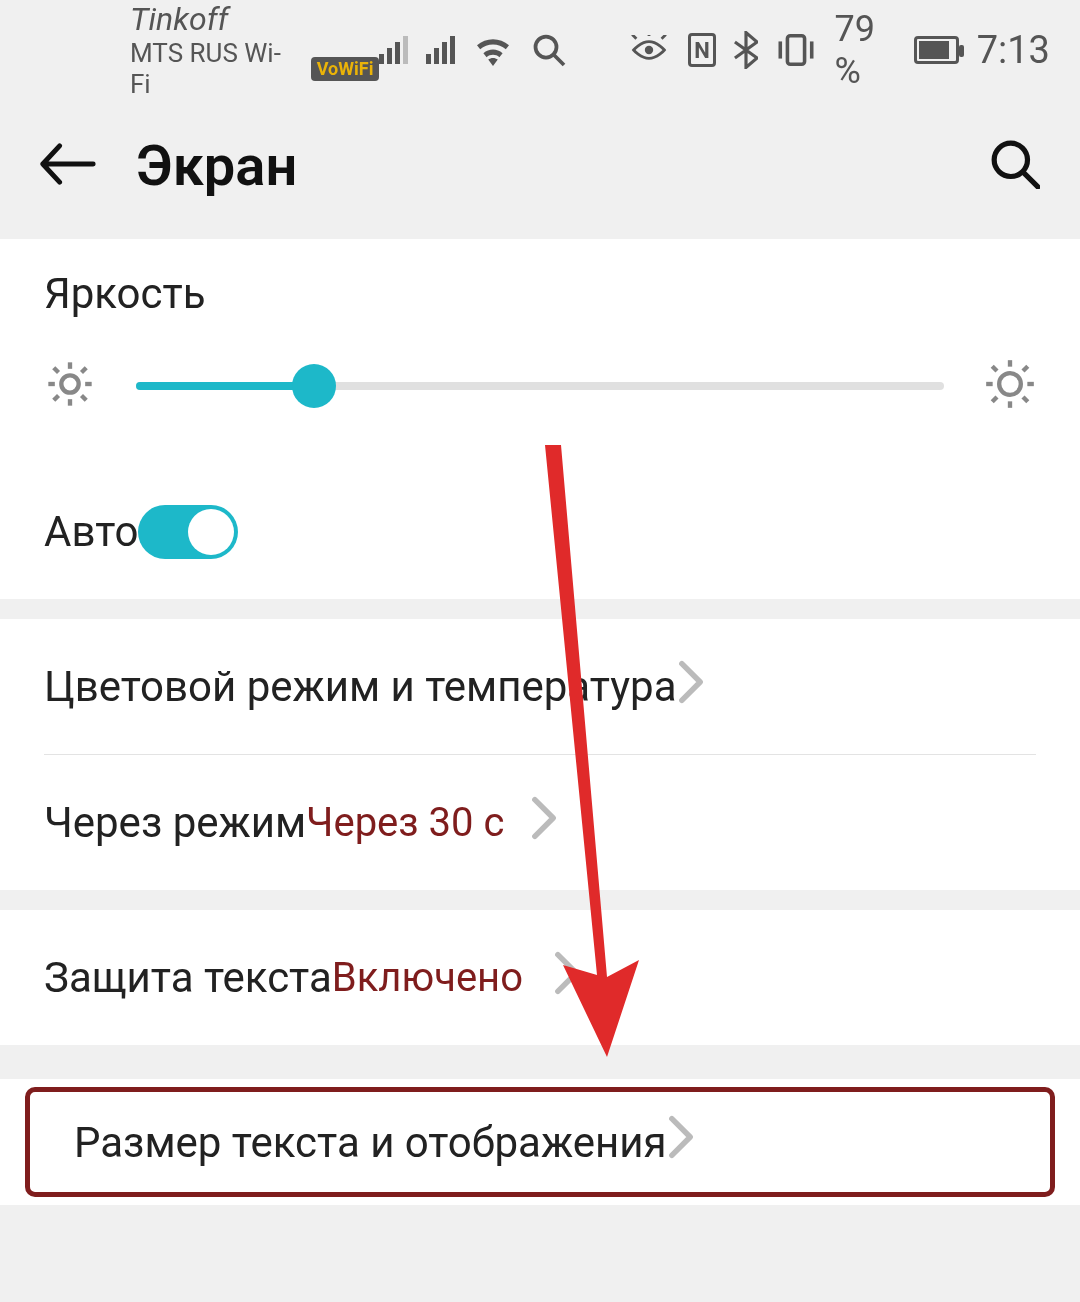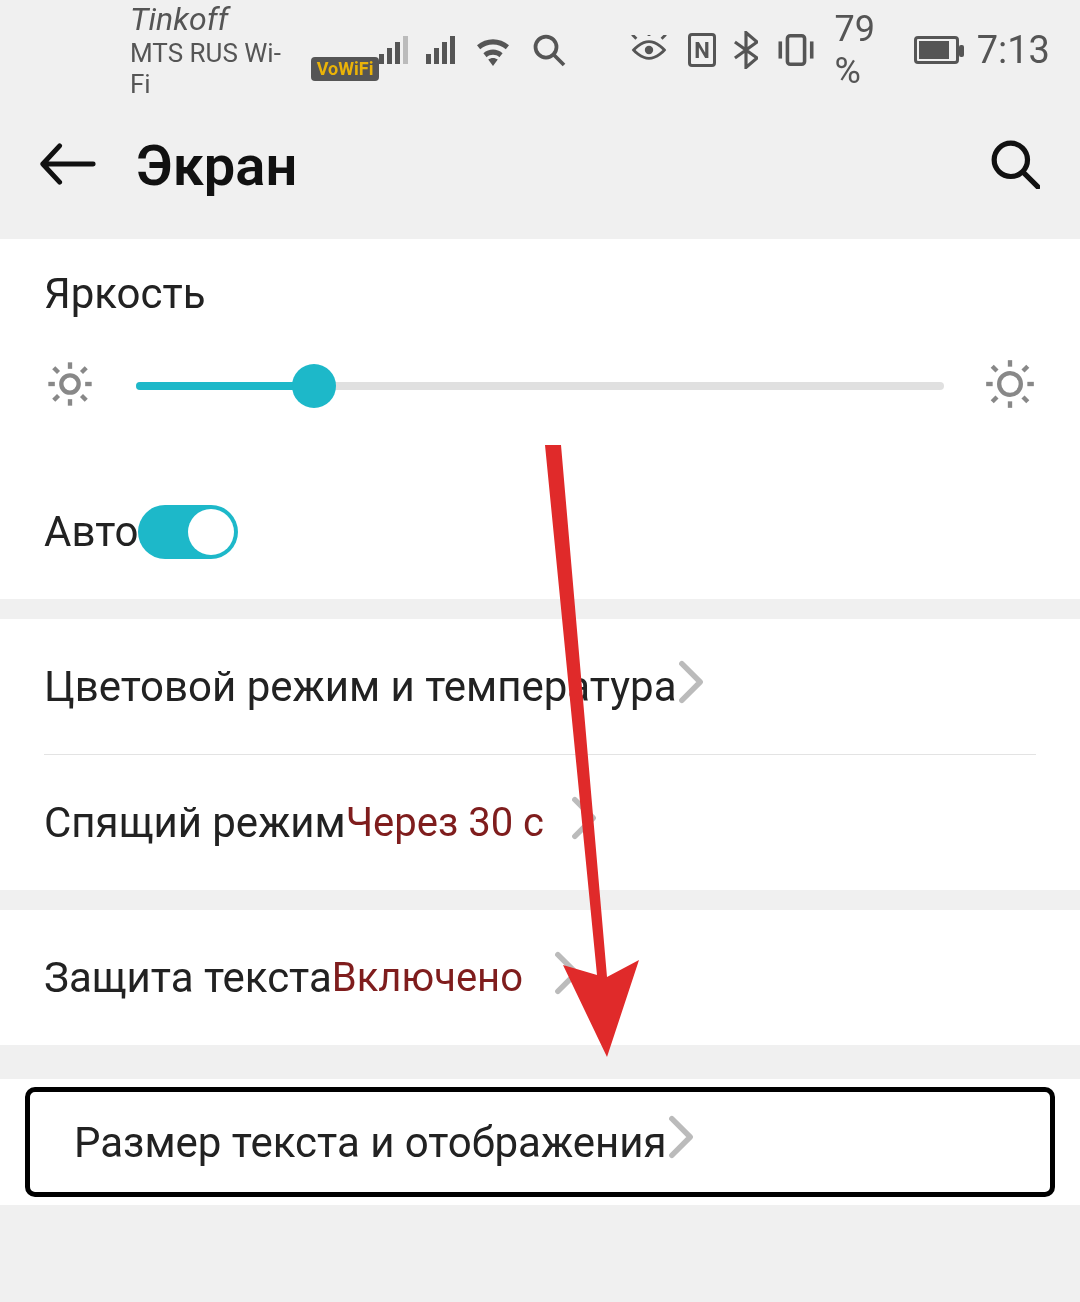--- a/index.html
+++ b/index.html
@@ -143,21 +143,21 @@
       position: absolute;
       right: 4px; top: 4px;
       width: 46px; height: 46px;
       background: #fff;
       border-radius: 50%;
     }
 
     .chevron svg { width: 28px; height: 44px; }
 
     .highlight-box {
-      border: 5px solid #000000;
+      border: 5px solid #7f1d1d;
       border-radius: 10px;
       margin: 0 25px;
     }
 
     
     .anno-arrow {
       position: absolute;
       left: 535px;
       top: 445px;
       width: 120px;
@@ -303,21 +303,21 @@
   <div class="row">
     <span>Цветовой режим и температура</span>
     <span class="chevron">
       <svg viewBox="0 0 14 24">
           <path d="M2 2l10 10L2 22" stroke="#bbb" stroke-width="3" fill="none" stroke-linecap="round" stroke-linejoin="round"></path>
         </svg>
     </span>
   </div>
   <div class="hr"></div>
   <div class="row">
-    <span>Спящий режим</span>
+    <span>Через режим</span>
     <span style="display:flex;align-items:center;gap:14px">
       <span class="value">Через 30 с</span>
       <span class="chevron">
         <svg viewBox="0 0 14 24">
             <path d="M2 2l10 10L2 22" stroke="#bbb" stroke-width="3" fill="none" stroke-linecap="round" stroke-linejoin="round"></path>
           </svg>
       </span>
     </span>
   </div>
 </div>

